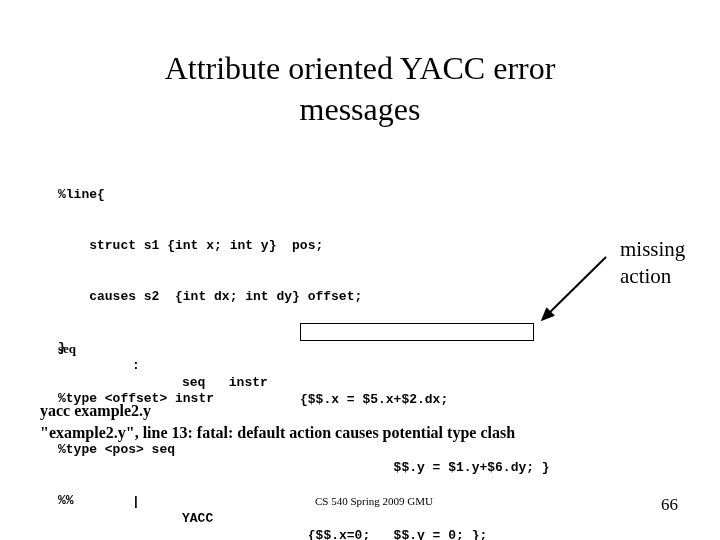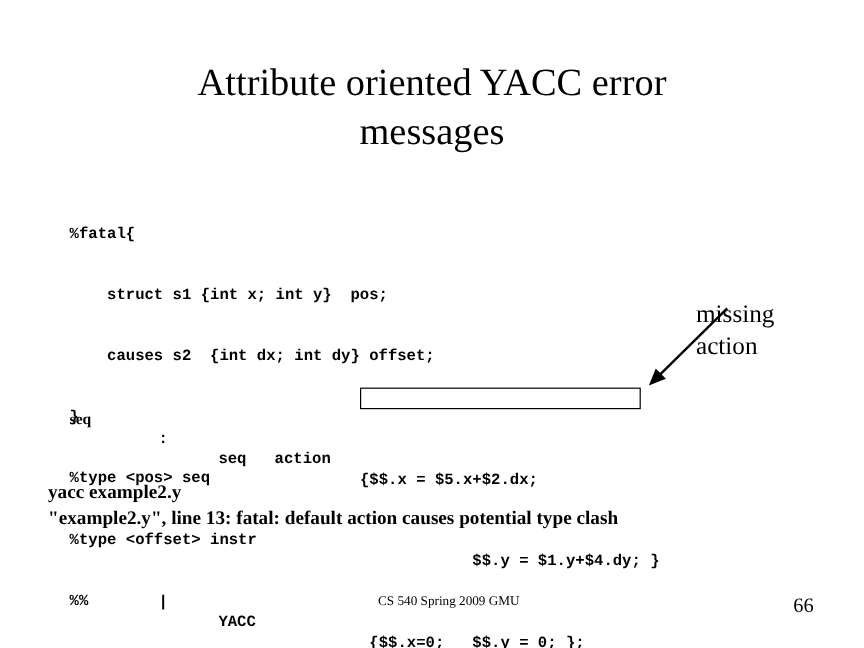--- a/index.html
+++ b/index.html
@@ -83,28 +83,27 @@
     width: 234px;
     height: 18px;
     border: 1.5px solid #000000;
     background: #ffffff;
     box-sizing: border-box;
   }
 
   
   .callout {
     position: absolute;
-    left: 580px;
+    left: 620px;
     top: 236px;
     font-family: "Liberation Serif", "DejaVu Serif", serif;
     font-size: 21px;
     line-height: 27px;
     color: #000000;
     white-space: pre-line;
-    margin-top: 12px;
   }
   .arrow-svg {
     position: absolute;
     left: 530px;
     top: 250px;
     width: 84px;
     height: 82px;
     pointer-events: none;
   }
 
@@ -144,43 +143,43 @@
 </style>
 </head>
 <body>
 
 <div class="slide">
 
   <div class="title">Attribute oriented YACC error
 messages</div>
 
   <div class="code-block">
-    <div class="code-line">%fatal{</div>
+    <div class="code-line">%line{</div>
     <div class="code-line">    struct s1 {int x; int y}  pos;</div>
     <div class="code-line">    causes s2  {int dx; int dy} offset;</div>
     <div class="code-line">}</div>
+    <div class="code-line">%type &lt;offset&gt; instr</div>
     <div class="code-line">%type &lt;pos&gt; seq</div>
-    <div class="code-line">%type &lt;offset&gt; instr</div>
     <div class="code-line">%%</div>
   </div>
 
   <div class="rules">
 
     <div class="rule-row">
       <span class="col-lhs">seq</span>
       <span class="col-sep">:</span>
-      <span class="col-rhs">seq   action</span>
+      <span class="col-rhs">seq   instr</span>
       <span class="col-act">{$$.x = $5.x+$2.dx;</span>
     </div>
 
     <div class="rule-row">
       <span class="col-lhs"></span>
       <span class="col-sep"></span>
       <span class="col-rhs"></span>
-      <span class="col-act-i">            $$.y = $1.y+$4.dy; }</span>
+      <span class="col-act-i">            $$.y = $1.y+$6.dy; }</span>
     </div>
 
     <div class="rule-row">
       <span class="col-lhs"></span>
       <span class="col-sep">|</span>
       <span class="col-rhs">YACC</span>
       <span class="col-act"> {$$.x=0;   $$.y = 0; };</span>
     </div>
 
     <div class="rule-row">

